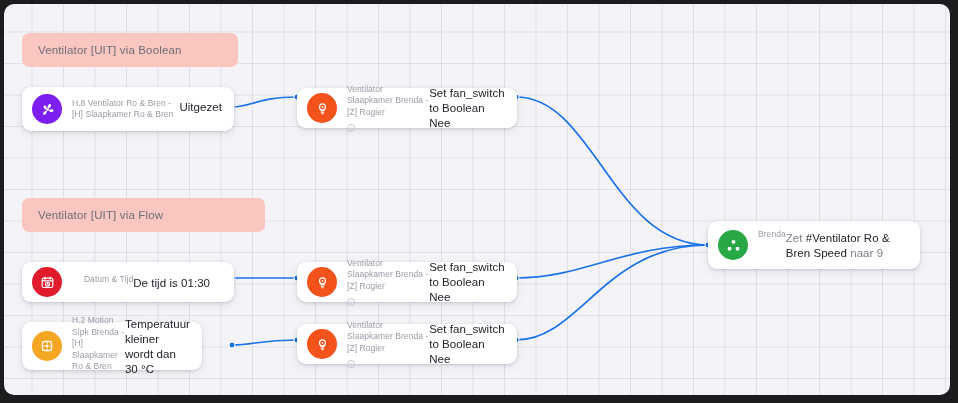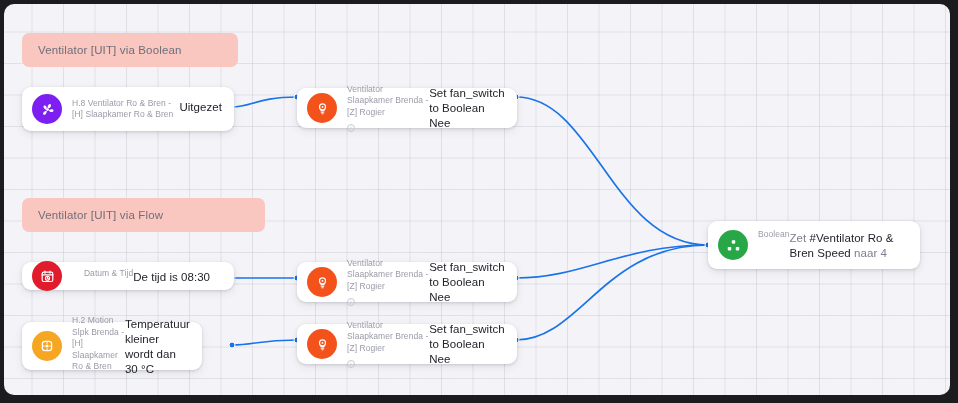--- a/index.html
+++ b/index.html
@@ -190,35 +190,35 @@
         </svg>
       </div>
       <div class="node-body">
         <div class="node-sub">
           <span class="sub-text">H.8 Ventilator Ro &amp; Bren - [H] Slaapkamer Ro &amp; Bren</span>
         </div>
         <div class="node-title">Uitgezet</div>
       </div>
     </div>
 
-    <div class="node" style="left:18px; top:258px; width:212px; height:28px;">
+    <div class="node" style="left:18px; top:258px; width:212px; height:40px;">
       <div class="node-icon" style="background:#e01b2b;">
         <svg width="15" height="15" viewBox="0 0 24 24" fill="none" stroke="#ffffff" stroke-width="1.9" stroke-linecap="round">
           <rect x="3.5" y="5" width="17" height="15" rx="2.5"></rect>
           <path d="M3.5 9.5h17"></path>
           <path d="M8 3.2v3.4M16 3.2v3.4"></path>
           <circle cx="12" cy="14.8" r="3.2" fill="#e01b2b"></circle>
           <path d="M12 13.1v1.8l1.3.9"></path>
         </svg>
       </div>
       <div class="node-body">
         <div class="node-sub">
           <span class="sub-text">Datum &amp; Tijd</span>
         </div>
-        <div class="node-title">De tijd is 08:30</div>
+        <div class="node-title">De tijd is 01:30</div>
       </div>
     </div>
 
     <div class="node" style="left:18px; top:318px; width:180px; height:48px;">
       <div class="node-icon" style="background:#f5a623;">
         <svg width="16" height="16" viewBox="0 0 24 24" fill="none" stroke="#ffffff" stroke-width="1.8">
           <rect x="5" y="5" width="14" height="14" rx="4"></rect>
           <circle cx="12" cy="12" r="2.4" fill="#ffffff" stroke="none"></circle>
           <path d="M12 6.6v1.3M12 16.1v1.3M6.6 12h1.3M16.1 12h1.3" stroke-linecap="round"></path>
         </svg>
@@ -285,22 +285,22 @@
     <div class="node" style="left:704px; top:217px; width:212px; height:48px;">
       <div class="node-icon" style="background:#27a745;">
         <svg width="15" height="15" viewBox="0 0 24 24" fill="#ffffff">
           <rect x="9.2" y="3.4" width="5.6" height="5.6" rx="1.3"></rect>
           <rect x="2.8" y="14.4" width="5.6" height="5.6" rx="1.3"></rect>
           <rect x="15.6" y="14.4" width="5.6" height="5.6" rx="1.3"></rect>
         </svg>
       </div>
       <div class="node-body">
         <div class="node-sub">
-          <span class="sub-text">Boolean</span>
+          <span class="sub-text">Brenda</span>
         </div>
         <div class="node-title">
-          <span class="tok-dim">Zet </span><span class="tok-strong">#Ventilator Ro &amp; Bren Speed</span><span class="tok-dim"> naar 4</span>
+          <span class="tok-dim">Zet </span><span class="tok-strong">#Ventilator Ro &amp; Bren Speed</span><span class="tok-dim"> naar 9</span>
         </div>
       </div>
     </div>
 
   </div>
 </div>
 
 </body></html>

